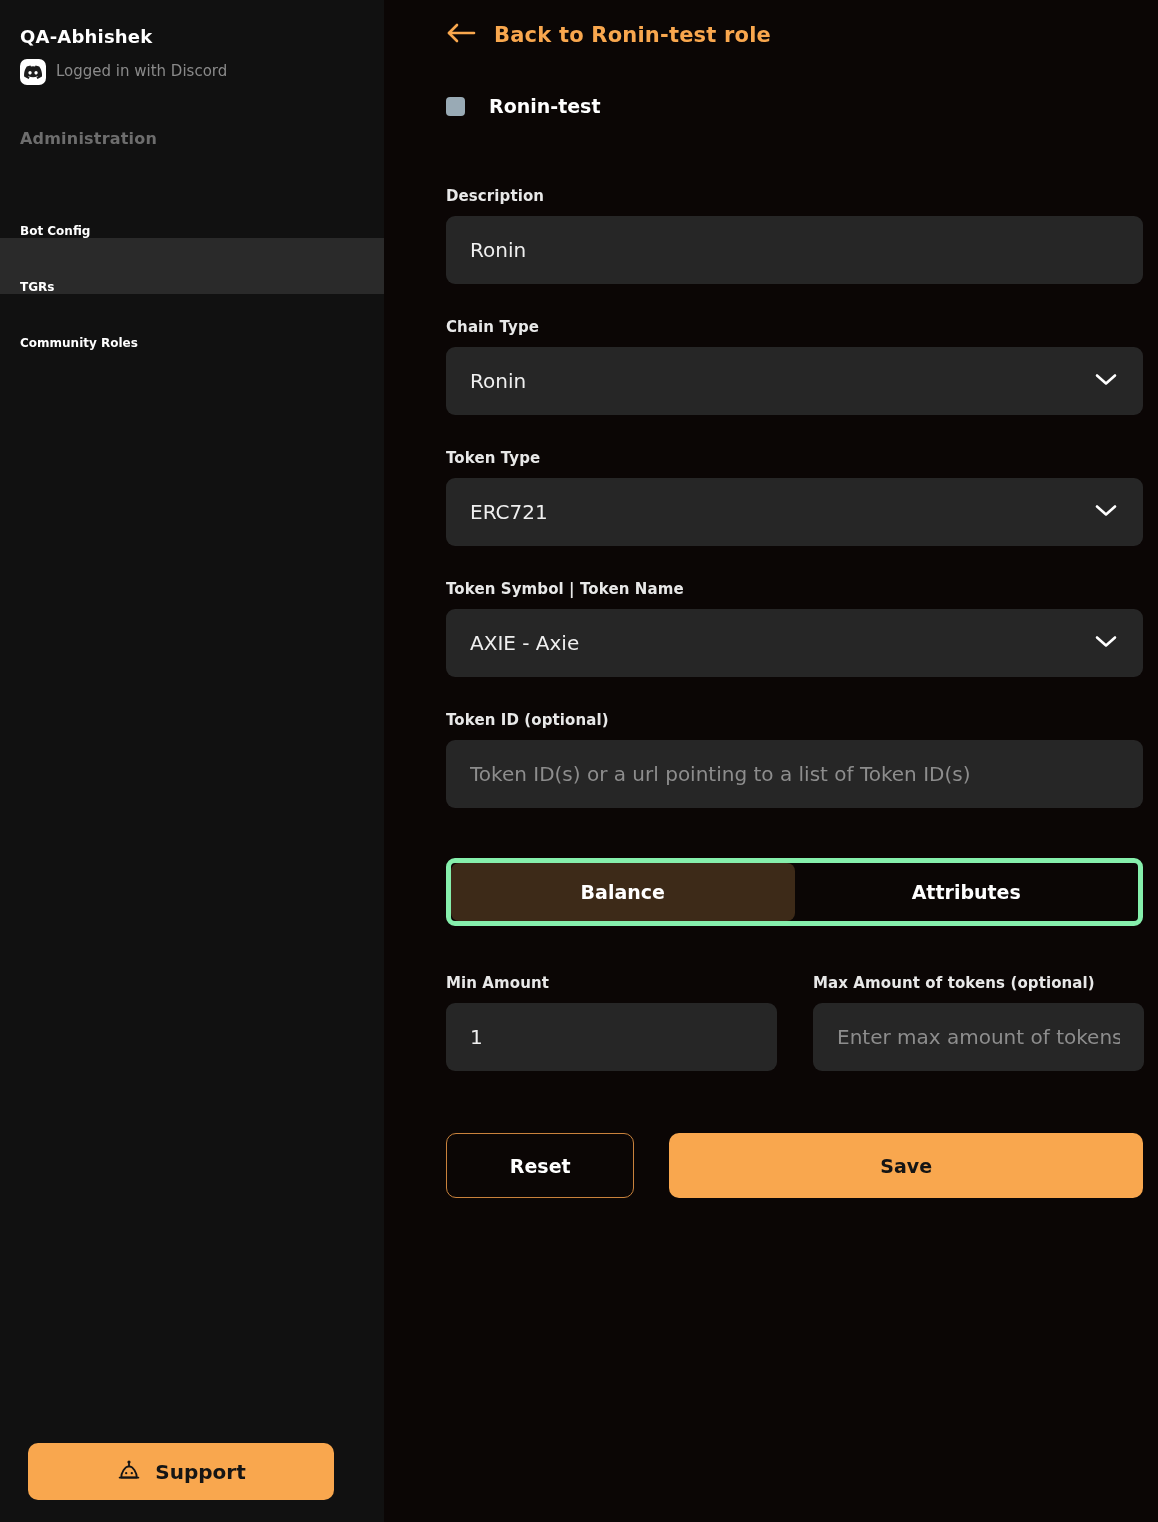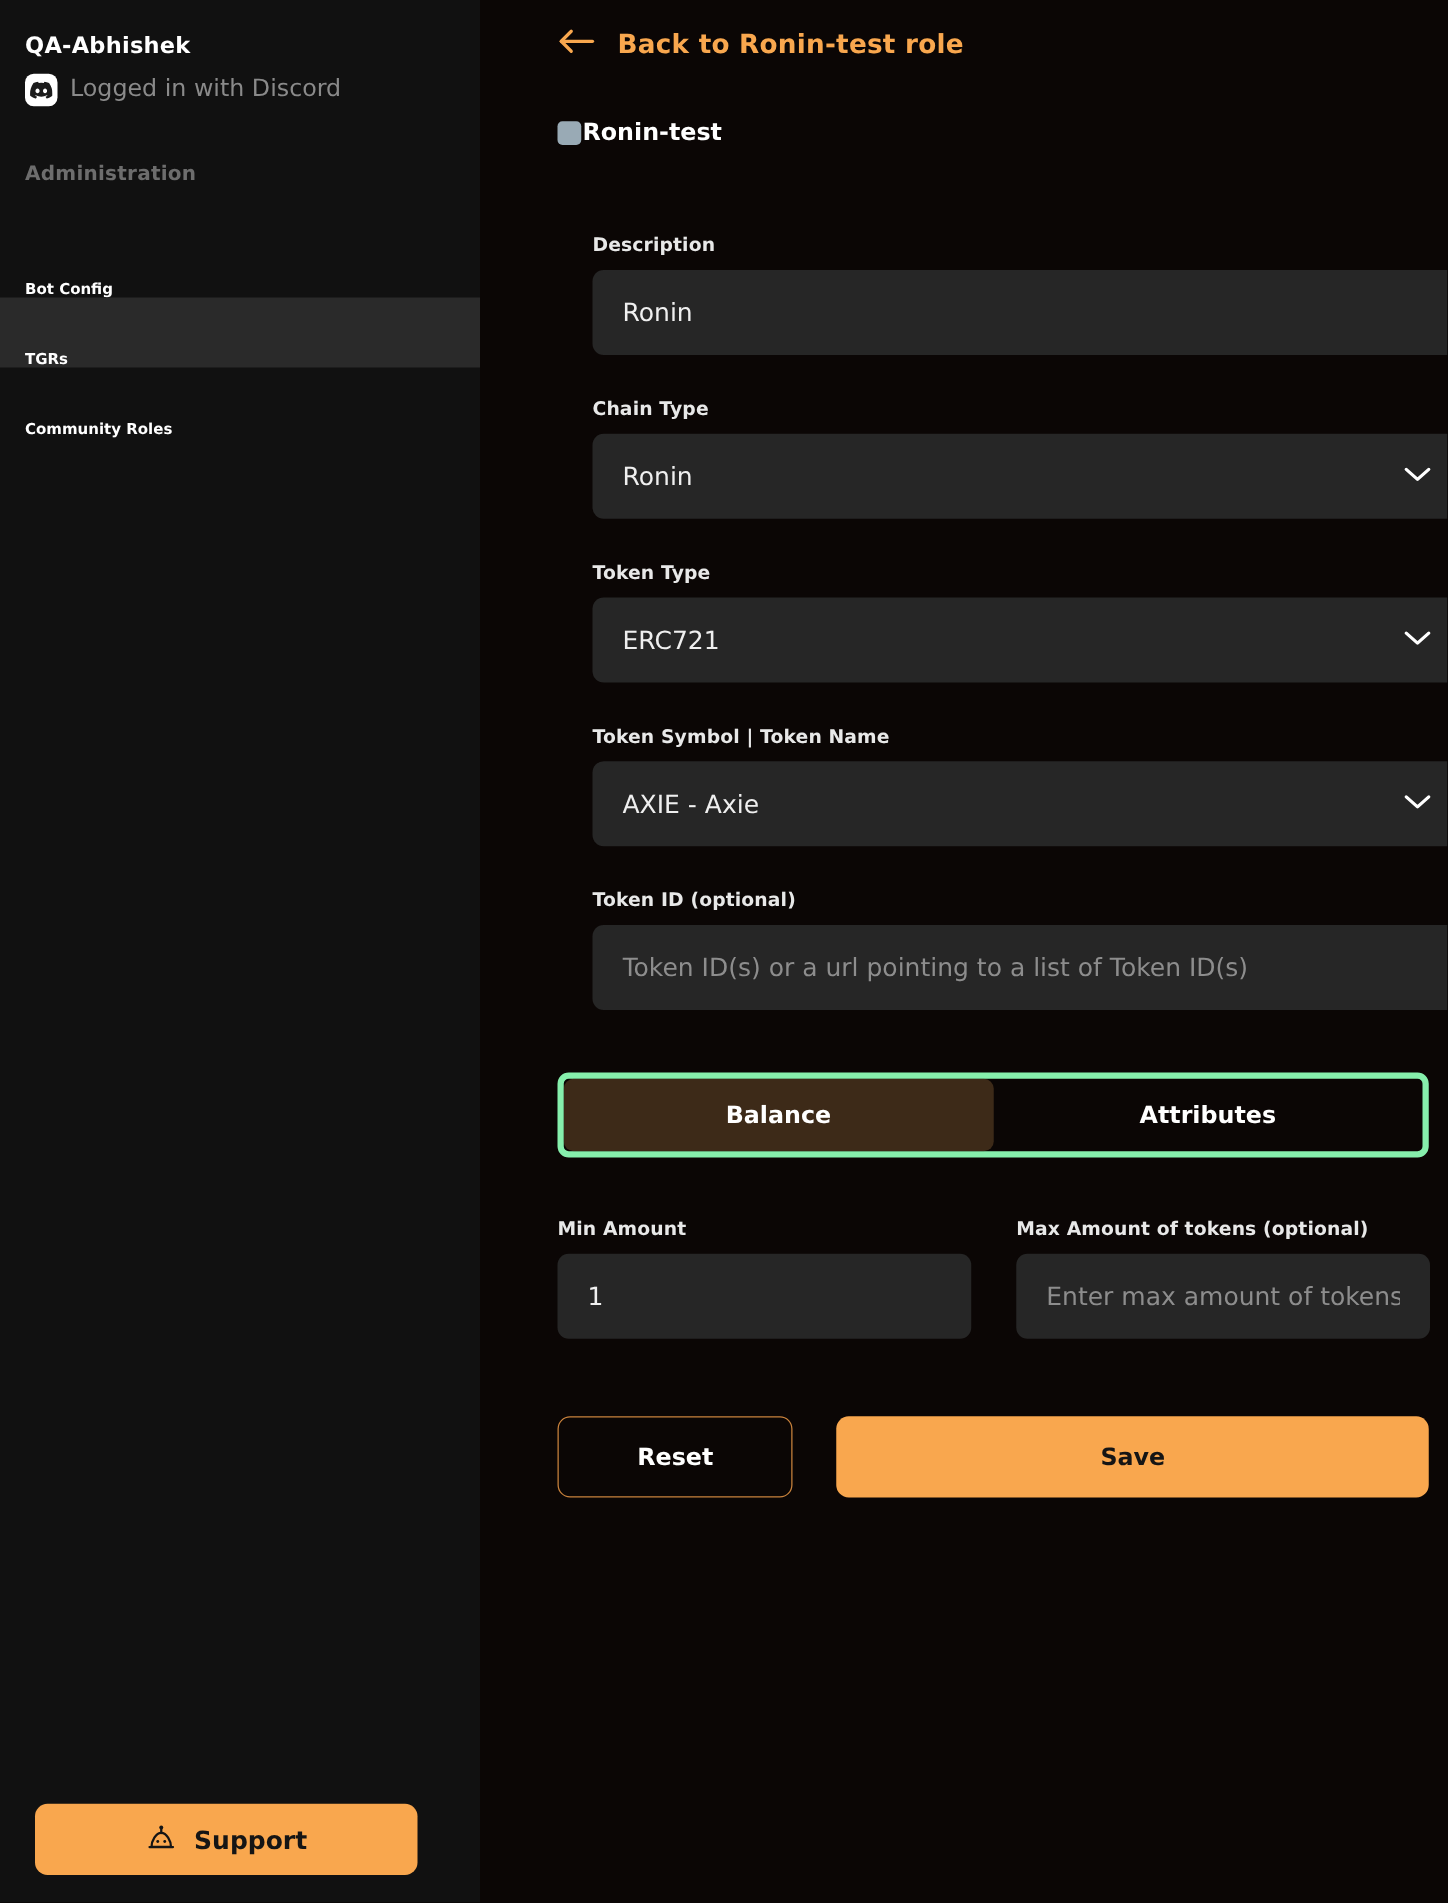--- a/index.html
+++ b/index.html
@@ -53,21 +53,21 @@
     height: 26px;
     background: #ffffff;
     border-radius: 7px;
     display: flex;
     align-items: center;
     justify-content: center;
     flex: 0 0 auto;
   }
 
   .login-text {
-    font-size: 19px;
+    font-size: 15px;
     color: #8a8a8a;
     line-height: 1;
   }
 
   .section-label {
     margin: 44px 0 0 20px;
     font-size: 16px;
     color: #6d6d6d;
     font-weight: 600;
     letter-spacing: 0.2px;
@@ -143,21 +143,21 @@
   .back-label {
     font-size: 21px;
     font-weight: bold;
     color: #f9a74e;
     letter-spacing: 0.2px;
   }
 
   .role-row {
     display: flex;
     align-items: center;
-    gap: 1px;
+    gap: 24px;
     margin: 47px 0 0 62px;
   }
 
   .role-swatch {
     width: 19px;
     height: 19px;
     border-radius: 4px;
     background: #99aab5;
     flex: 0 0 auto;
   }
@@ -167,21 +167,21 @@
     font-weight: bold;
     color: #ffffff;
   }
 
   .form {
     margin-left: 62px;
     margin-right: 15px;
     margin-top: 70px;
   }
 
-  .field { margin-bottom: 34px; margin-left: 28px; }
+  .field { margin-bottom: 34px; }
 
   .field-label {
     font-size: 15px;
     font-weight: bold;
     color: #e8e8e8;
     margin-bottom: 11px;
     letter-spacing: 0.1px;
   }
 
   .input-box {

